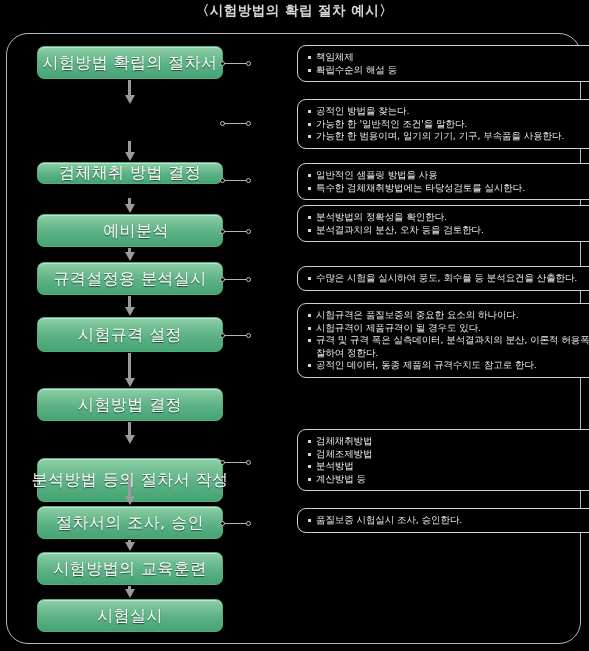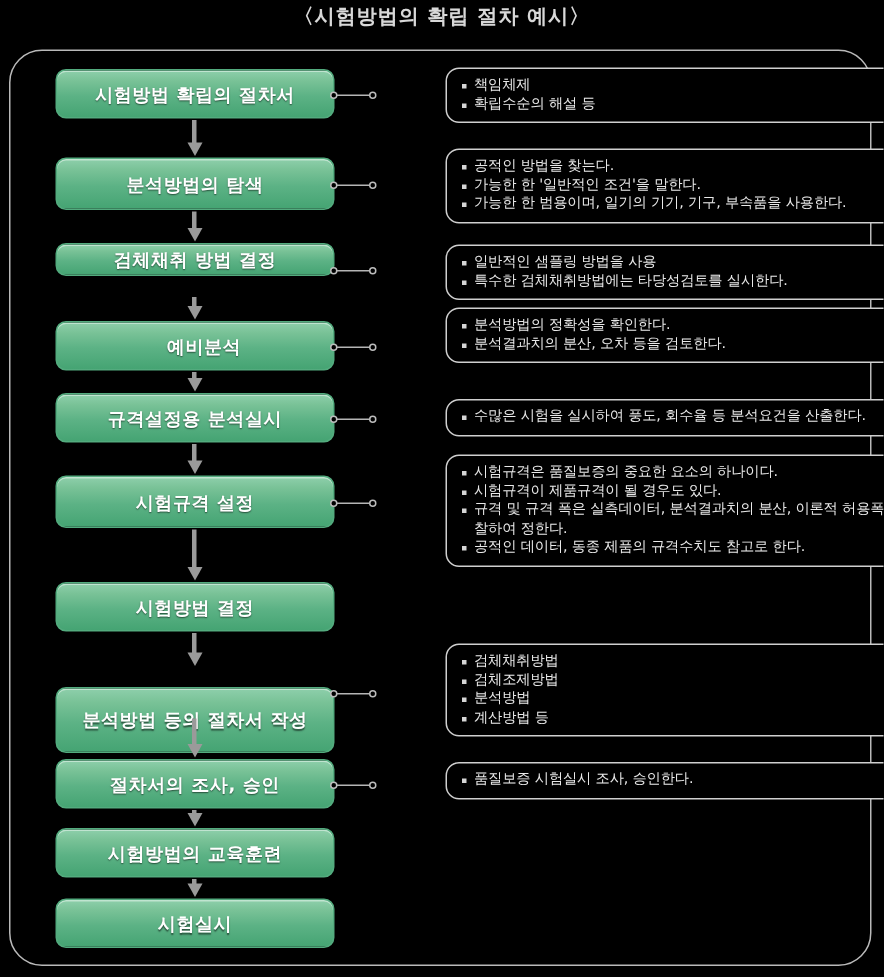--- a/index.html
+++ b/index.html
@@ -66,22 +66,22 @@
                 #5cb285 55%,
                 #45a473 100%);
     border: 1px solid #53ab7e;
     box-shadow: 2px 3px 3px rgba(0,0,0,0.55),
                 inset 0 1px 0 rgba(255,255,255,0.45);
     display: flex;
     align-items: center;
     justify-content: center;
   }
   .step-label {
-    font-size: 12px;
-    font-weight: bold;
+    font-size: 16px;
+    font-weight: normal;
     color: #ffffff;
     text-shadow: 0 1px 1px rgba(0,0,0,0.55);
     letter-spacing: 0.4px;
     white-space: nowrap;
     line-height: 1;
   }
 
   
   .flow-arrow {
     position: absolute;
@@ -174,23 +174,20 @@
     <div class="flow-arrow" style="top: 80px; height: 16px;"></div>
     <div class="note-box" style="top: 45px;">
       <ul class="note-list">
         <li class="note-item">책임체제</li>
         <li class="note-item">확립수순의 해설 등</li>
       </ul>
     </div>
     <div class="note-link" style="top: 63px;"></div>
     <div class="link-dot left" style="top: 61px;"></div>
     <div class="link-dot right" style="top: 61px;"></div>
-    <div class="step-box" style="top: 105px; height: 35px;">
-      <span class="step-label">분석방법의 탐색</span>
-    </div>
     <div class="flow-arrow" style="top: 141px; height: 12px;"></div>
     <div class="note-box" style="top: 99px;">
       <ul class="note-list">
         <li class="note-item">공적인 방법을 찾는다.</li>
         <li class="note-item">가능한 한 '일반적인 조건'을 말한다.</li>
         <li class="note-item">가능한 한 범용이며, 일기의 기기, 기구, 부속품을 사용한다.</li>
       </ul>
     </div>
     <div class="note-link" style="top: 123px;"></div>
     <div class="link-dot left" style="top: 121px;"></div>

